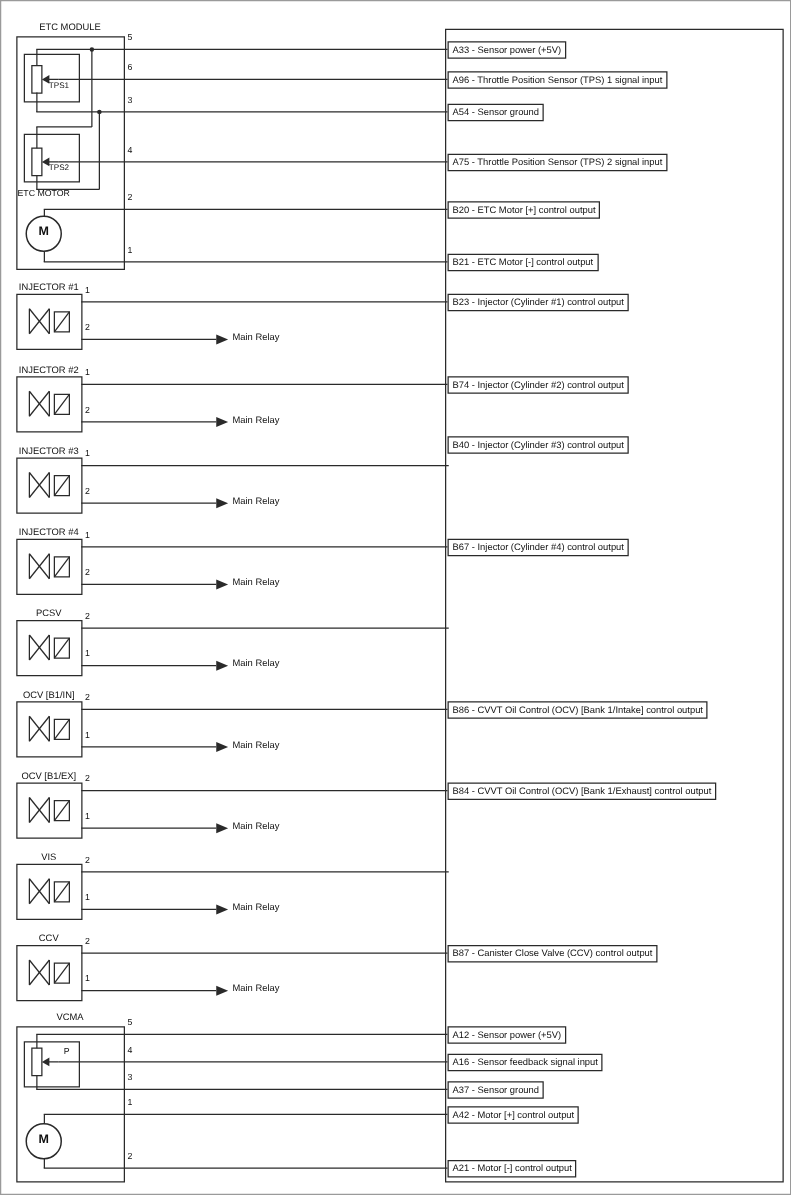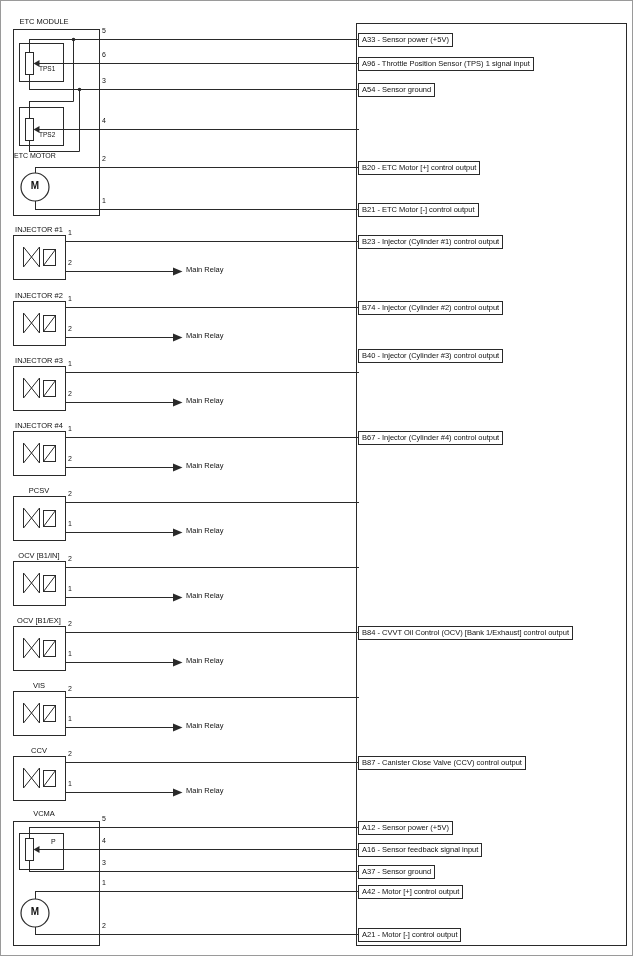--- a/index.html
+++ b/index.html
@@ -10,21 +10,21 @@
   }
   #artwork{position:absolute;left:0;top:0;}
   .txt{position:absolute;white-space:nowrap;color:#111;}
   .ecm-title{left:355px;width:270px;top:5px;text-align:center;font-size:12px;}
   .pin-box{
     position:absolute;left:357px;height:12px;line-height:11px;
     border:1px solid #2a2a2a;background:#fff;padding:0 3px;
     font-size:7.5px;white-space:nowrap;
   }
   .clab{left:0;width:76px;text-align:center;font-size:7.5px;}
-  .mlab{left:0;width:86px;text-align:center;font-size:7.5px;}
+  .mlab{left:12px;width:86px;text-align:center;font-size:7.5px;}
   .pn{font-size:7px;}
   .relay{left:185px;font-size:7.5px;}
   .motor-m{width:20px;text-align:center;font-size:10px;font-weight:bold;left:24px;}
   .small{font-size:6.5px;}
 </style>
 </head>
 <body>
 
 <div id="canvas">
 
@@ -114,26 +114,28 @@
         <line x1="34.5" y1="926" x2="34.5" y2="933.5"></line>
         <line x1="34" y1="933.5" x2="358" y2="933.5"></line>
       </g>
     </g>
   </svg>
 
 
   <div class="pin-box" style="top:32px">A33 - Sensor power (+5V)</div>
   <div class="pin-box" style="top:56px">A96 - Throttle Position Sensor (TPS) 1 signal input</div>
   <div class="pin-box" style="top:82px">A54 - Sensor ground</div>
+  <div class="pin-box" style="top:122px">A75 - Throttle Position Sensor (TPS) 2 signal input</div>
   <div class="pin-box" style="top:160px">B20 - ETC Motor [+] control output</div>
   <div class="pin-box" style="top:202px">B21 - ETC Motor [-] control output</div>
   <div class="pin-box" style="top:234px">B23 - Injector (Cylinder #1) control output</div>
   <div class="pin-box" style="top:300px">B74 - Injector (Cylinder #2) control output</div>
   <div class="pin-box" style="top:348px">B40 - Injector (Cylinder #3) control output</div>
   <div class="pin-box" style="top:430px">B67 - Injector (Cylinder #4) control output</div>
+  <div class="pin-box" style="top:560px">B86 - CVVT Oil Control (OCV) [Bank 1/Intake] control output</div>
   <div class="pin-box" style="top:625px">B84 - CVVT Oil Control (OCV) [Bank 1/Exhaust] control output</div>
   <div class="pin-box" style="top:755px">B87 - Canister Close Valve (CCV) control output</div>
   <div class="pin-box" style="top:820px">A12 - Sensor power (+5V)</div>
   <div class="pin-box" style="top:842px">A16 - Sensor feedback signal input</div>
   <div class="pin-box" style="top:864px">A37 - Sensor ground</div>
   <div class="pin-box" style="top:884px">A42 - Motor [+] control output</div>
   <div class="pin-box" style="top:927px">A21 - Motor [-] control output</div>
 
   <div class="txt mlab" style="top:16px">ETC MODULE</div>
   <div class="txt small" style="left:38px;top:64px">TPS1</div>

